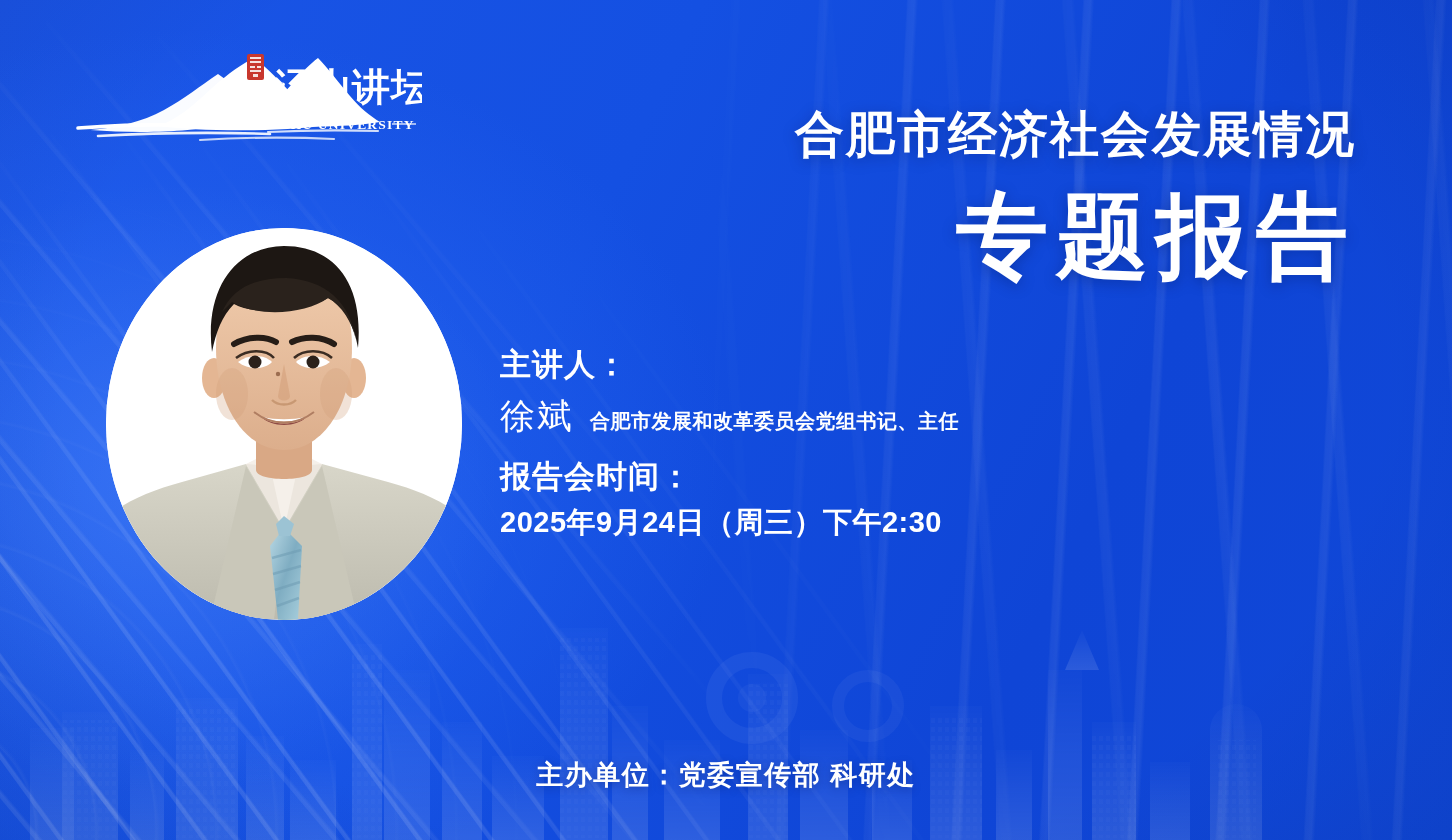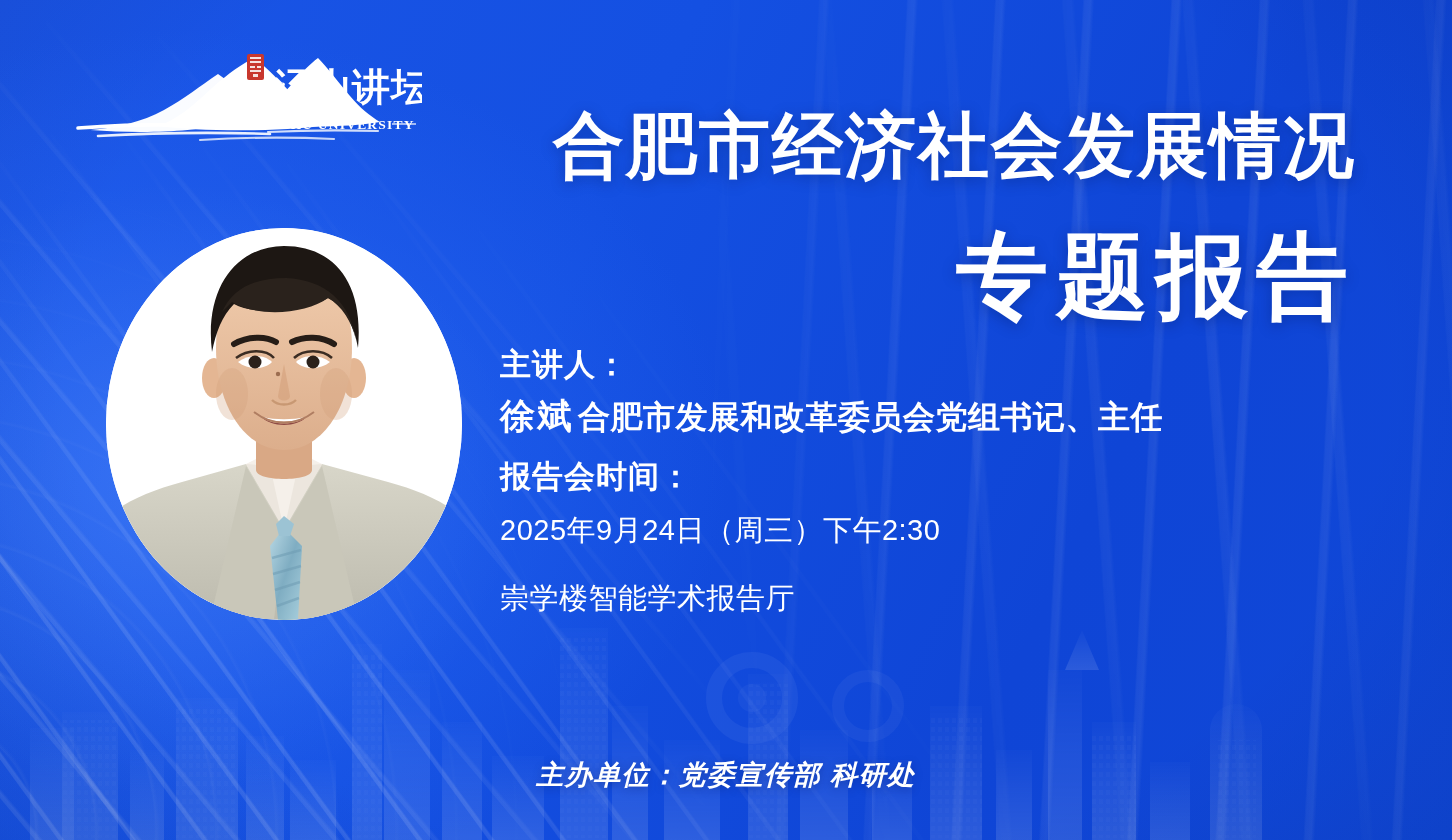--- a/index.html
+++ b/index.html
@@ -120,48 +120,47 @@
   
   #headline{ position:absolute; right:96px; top:110px; text-align:right; }
   .h-line{
     color:#fff;
     font-weight:900;
     letter-spacing:2px;
     line-height:1.02;
     text-shadow:0 3px 14px rgba(4,24,90,.35);
     white-space:nowrap;
   }
-  #h1{ font-size:71px; }
-  #h2{ font-size:92px; margin-top:48px; letter-spacing:8px; }
+  #h1{ font-size:49px; }
+  #h2{ font-size:92px; margin-top:30px; letter-spacing:8px; }
 
   
   #details{ position:absolute; left:500px; top:346px; width:760px; }
   .label{
     color:#fff; font-size:31px; font-weight:700; letter-spacing:1px;
     line-height:1.25; white-space:nowrap;
   }
   .speaker-row{ display:flex; align-items:baseline; margin-top:8px; }
-  .speaker-name{ color:#fff; font-size:35px; font-weight:700; letter-spacing:2px; }
-  .speaker-title{ color:#fff; font-size:32px; font-weight:700; margin-left:4px; letter-spacing:.5px; white-space:nowrap; }
+  .speaker-name{ color:#fff; font-size:35px; font-weight:400; letter-spacing:2px; }
+  .speaker-title{ color:#fff; font-size:20px; font-weight:700; margin-left:16px; letter-spacing:.5px; white-space:nowrap; }
   .value{
-    color:#fff; font-size:29px; font-weight:400; letter-spacing:.5px;
-    margin-top:14px; white-space:nowrap;
+    color:#fff; font-size:29px; font-weight:700; letter-spacing:.5px;
+    margin-top:6px; white-space:nowrap;
   }
   .gap{ height:18px; }
   .gap-sm{ height:14px; }
 
   
   #footer{
     position:absolute; left:0; right:0; top:757px;
     text-align:center;
   }
   #footer .org{
     color:#fff; font-size:27px; font-weight:700; letter-spacing:1.5px;
     text-shadow:0 2px 8px rgba(4,24,90,.35);
-    font-style:italic;
   }
 </style>
 </head>
 <body>
 
 <div id="poster">
 
   <div class="bg-layer">
     <div class="arcs"></div>
     <div class="fan"></div>
@@ -359,20 +358,19 @@
       <div class="speaker-title">合肥市发展和改革委员会党组书记、主任</div>
     </div>
 
     <div class="gap"></div>
 
     <div class="label">报告会时间：</div>
     <div class="value">2025年9月24日（周三）下午2:30</div>
 
     <div class="gap-sm"></div>
 
-    <div class="value">崇学楼智能学术报告厅</div>
   </div>
 
   <div id="footer">
     <div class="org">主办单位：党委宣传部  科研处</div>
   </div>
 
 </div>
 
 </body></html>

